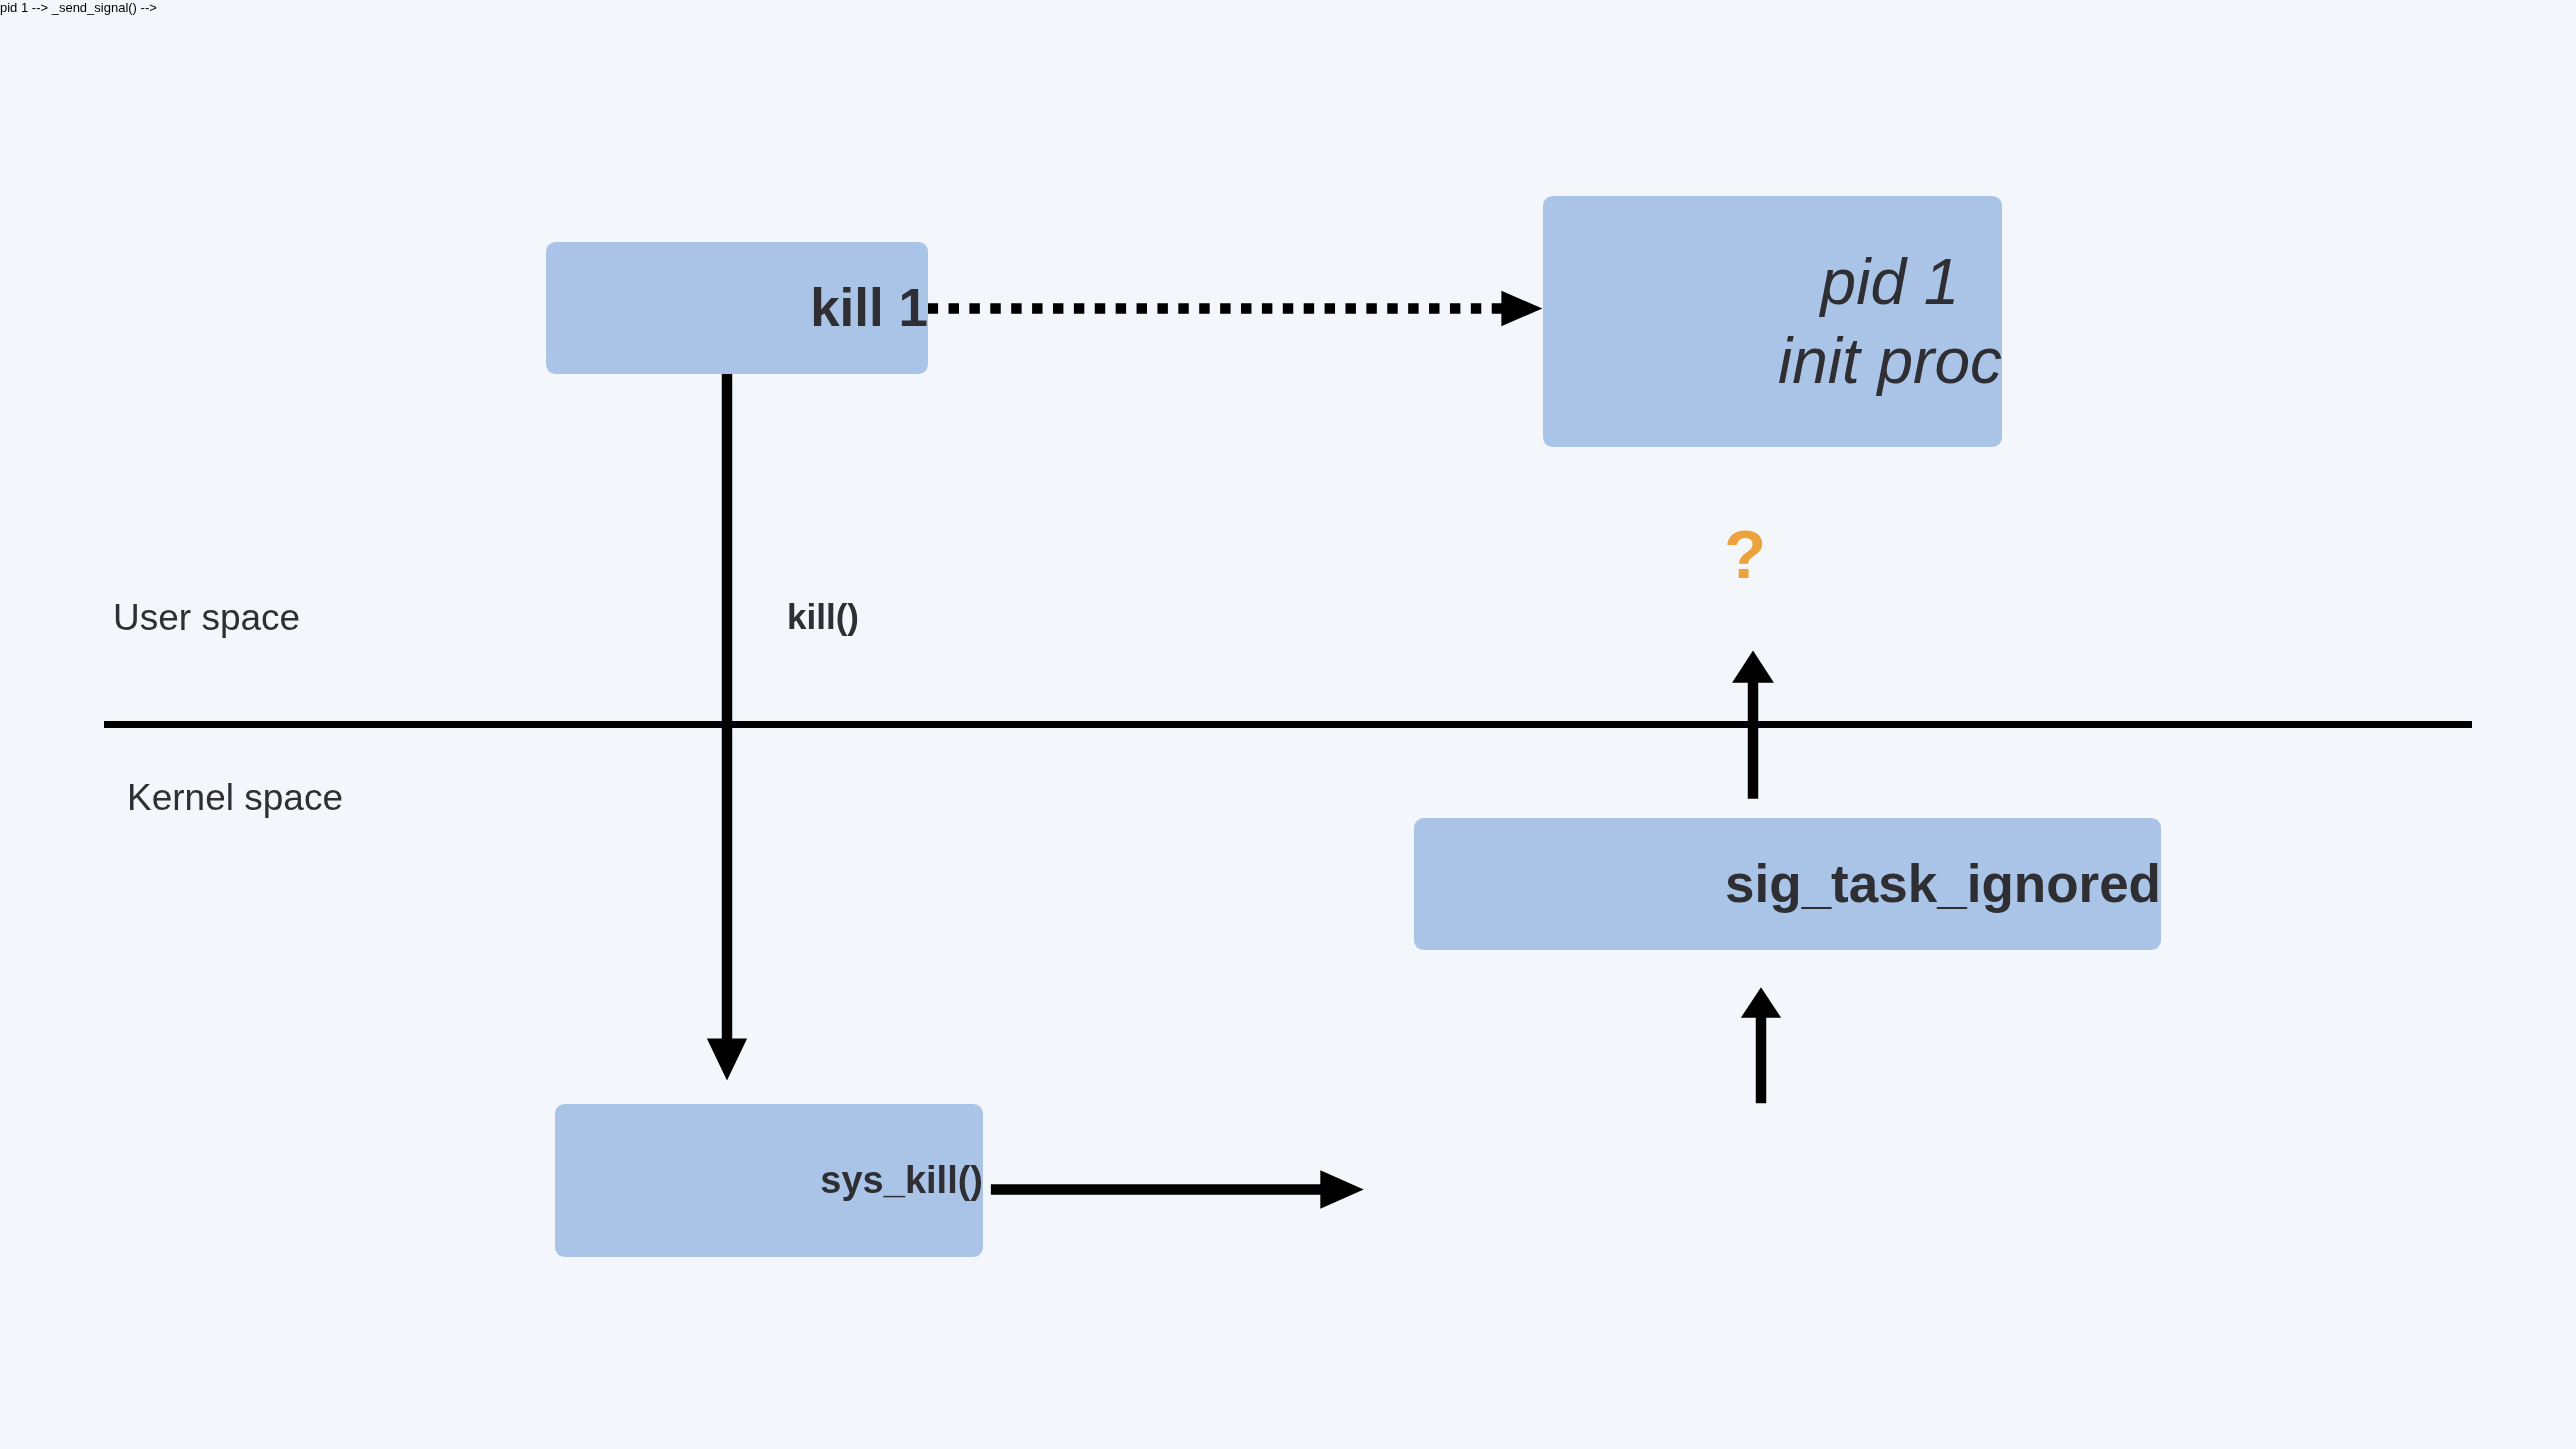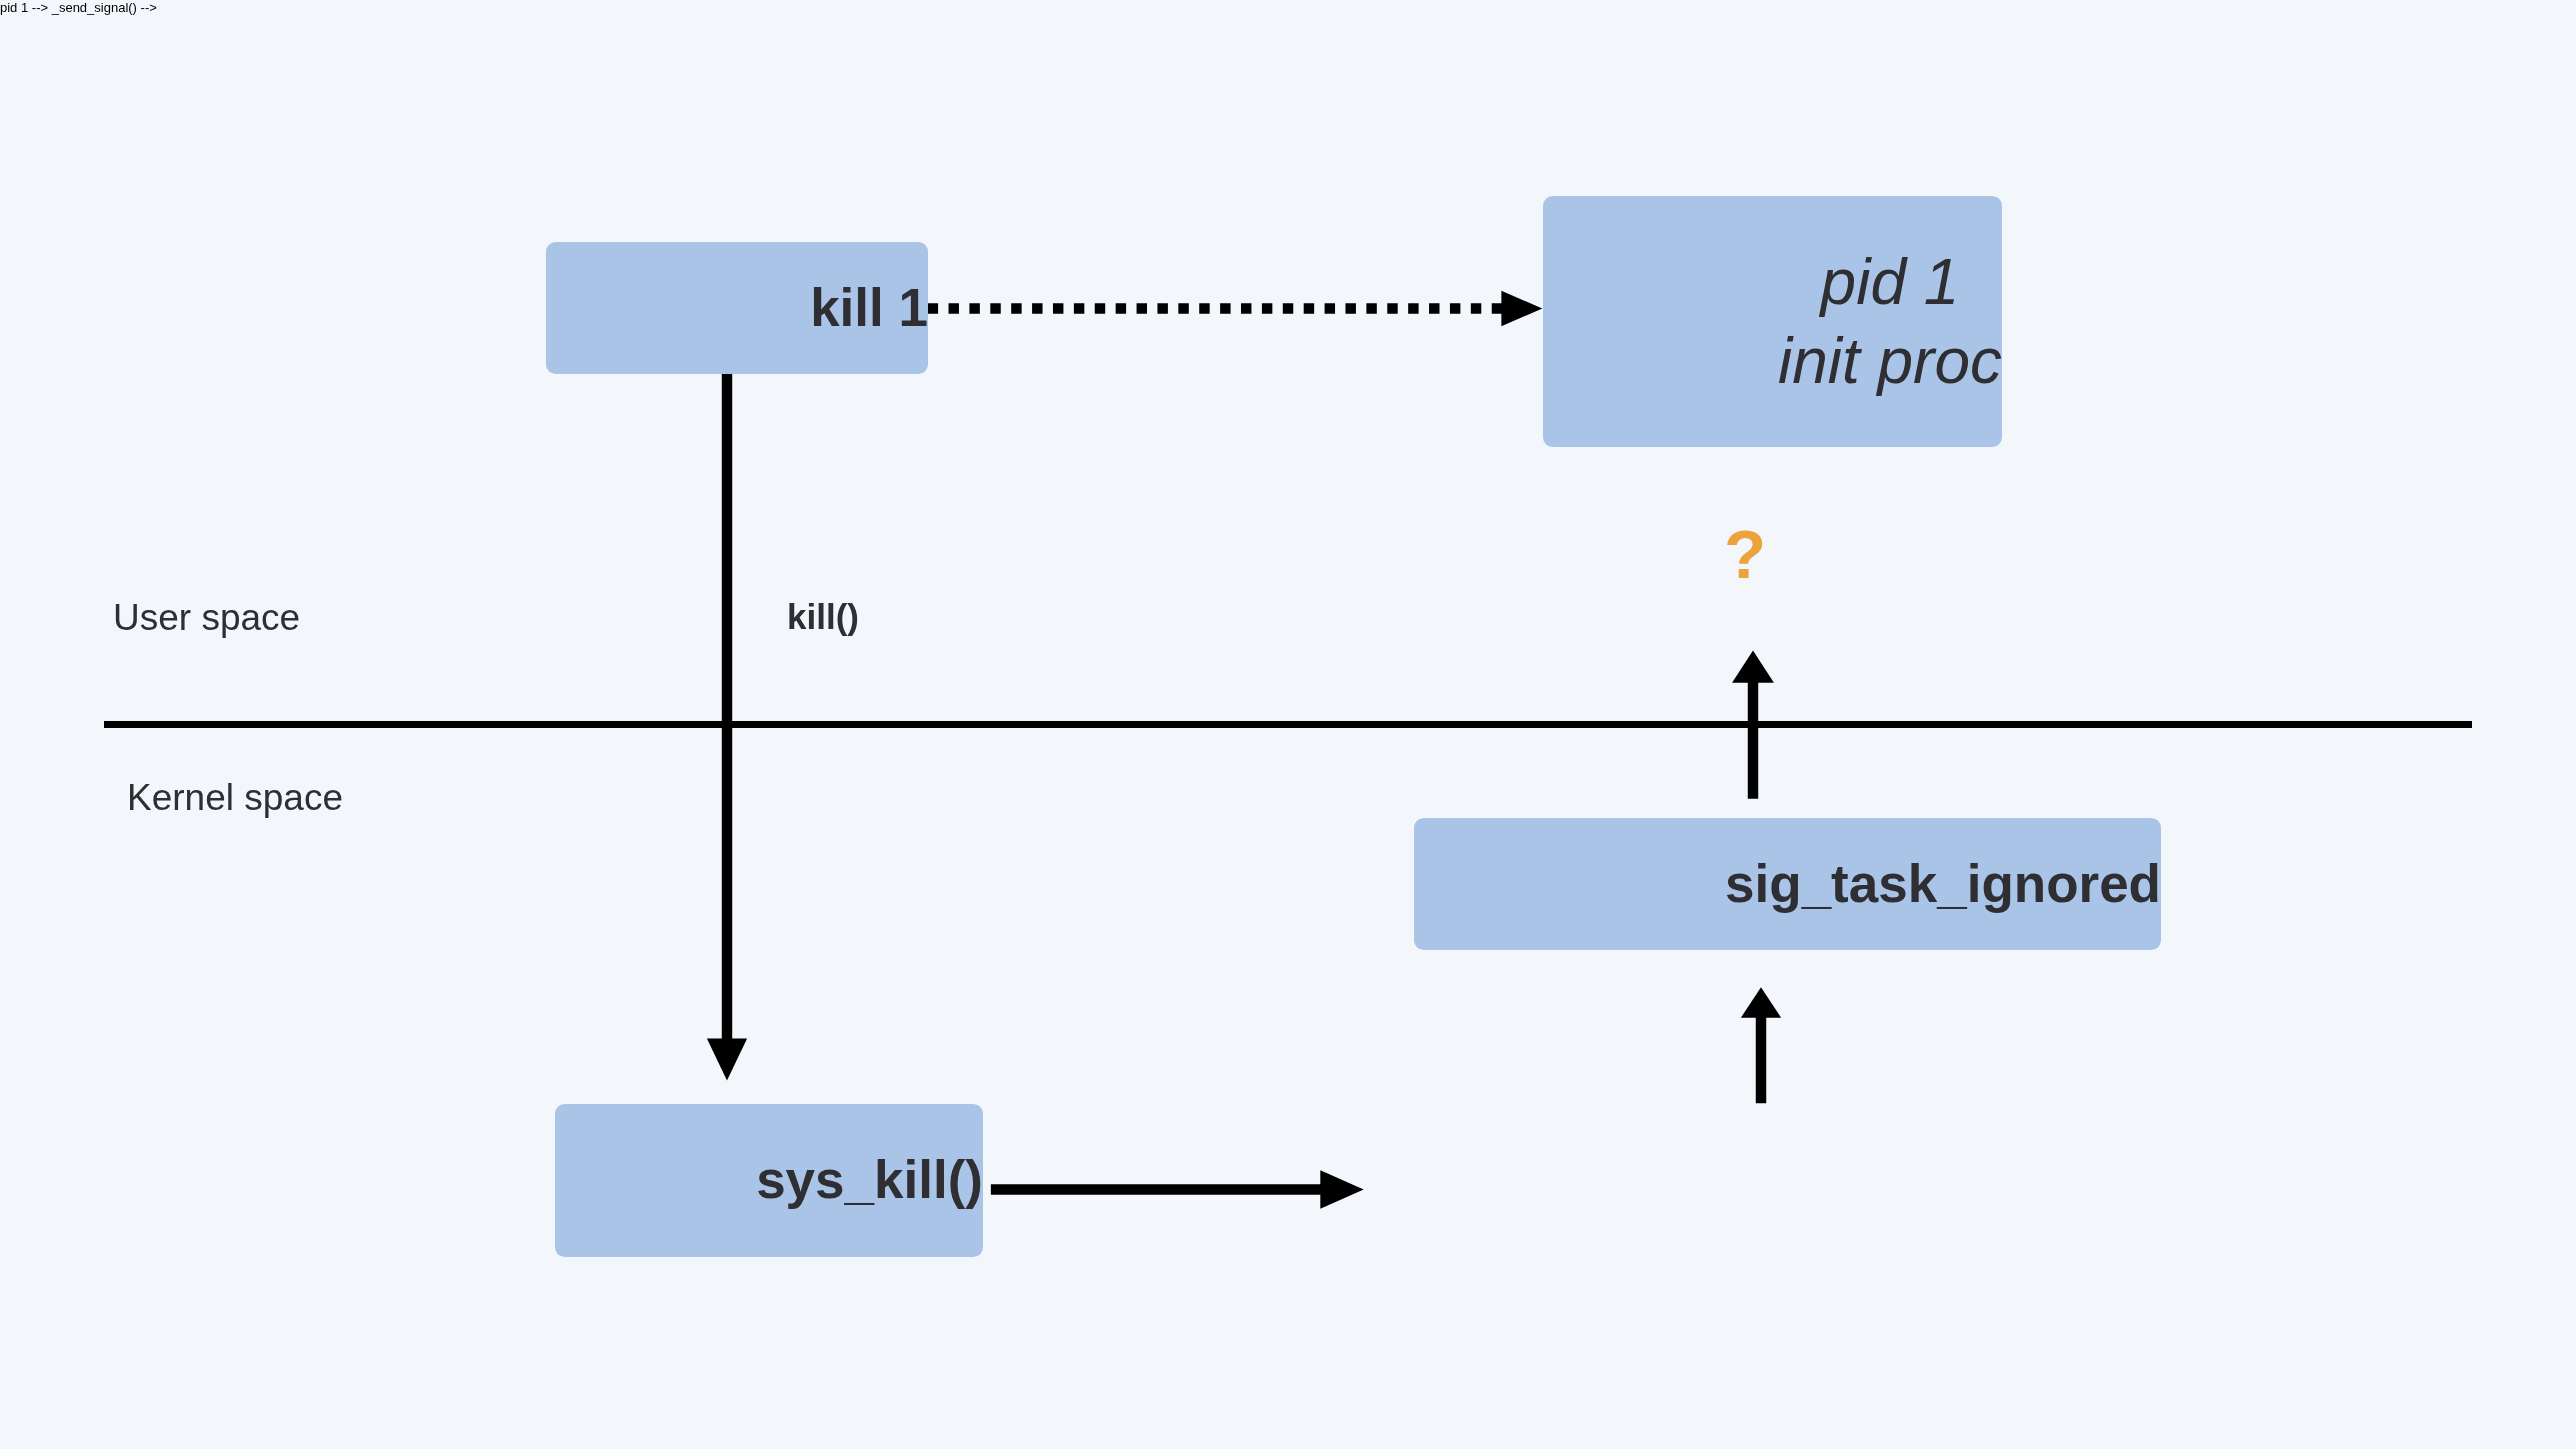--- a/index.html
+++ b/index.html
@@ -29,21 +29,21 @@
     line-height: 1.22;
     box-sizing: border-box;
   }
   .node .label { display: block; }
   .node.bold { font-weight: bold; }
   .node.regular { font-weight: normal; }
 
   #node-kill1      { left: 546px;  top: 242px;  width: 382px; height: 132px; font-size: 53px; }
   #node-pid1       { left: 1543px; top: 196px;  width: 459px; height: 251px; font-size: 64px; font-style: italic; }
   #node-sigtask    { left: 1414px; top: 818px;  width: 747px; height: 132px; font-size: 53px; }
-  #node-syskill    { left: 555px;  top: 1104px; width: 428px; height: 153px; font-size: 53px; }
+  #node-syskill    { left: 555px;  top: 1104px; width: 428px; height: 153px; font-size: 38px; }
   #node-sendsignal { left: 1360px; top: 1104px; width: 715px; height: 153px; font-size: 53px; }
 
   
   .text-label {
     position: absolute;
     color: #2e2e33;
     white-space: nowrap;
   }
   #label-user-space   { left: 113px;  top: 597px;  font-size: 37px; font-weight: normal; text-align: right; }
   #label-kernel-space { left: 113px;  top: 777px;  font-size: 37px; font-weight: normal; margin-left: 14px; }

